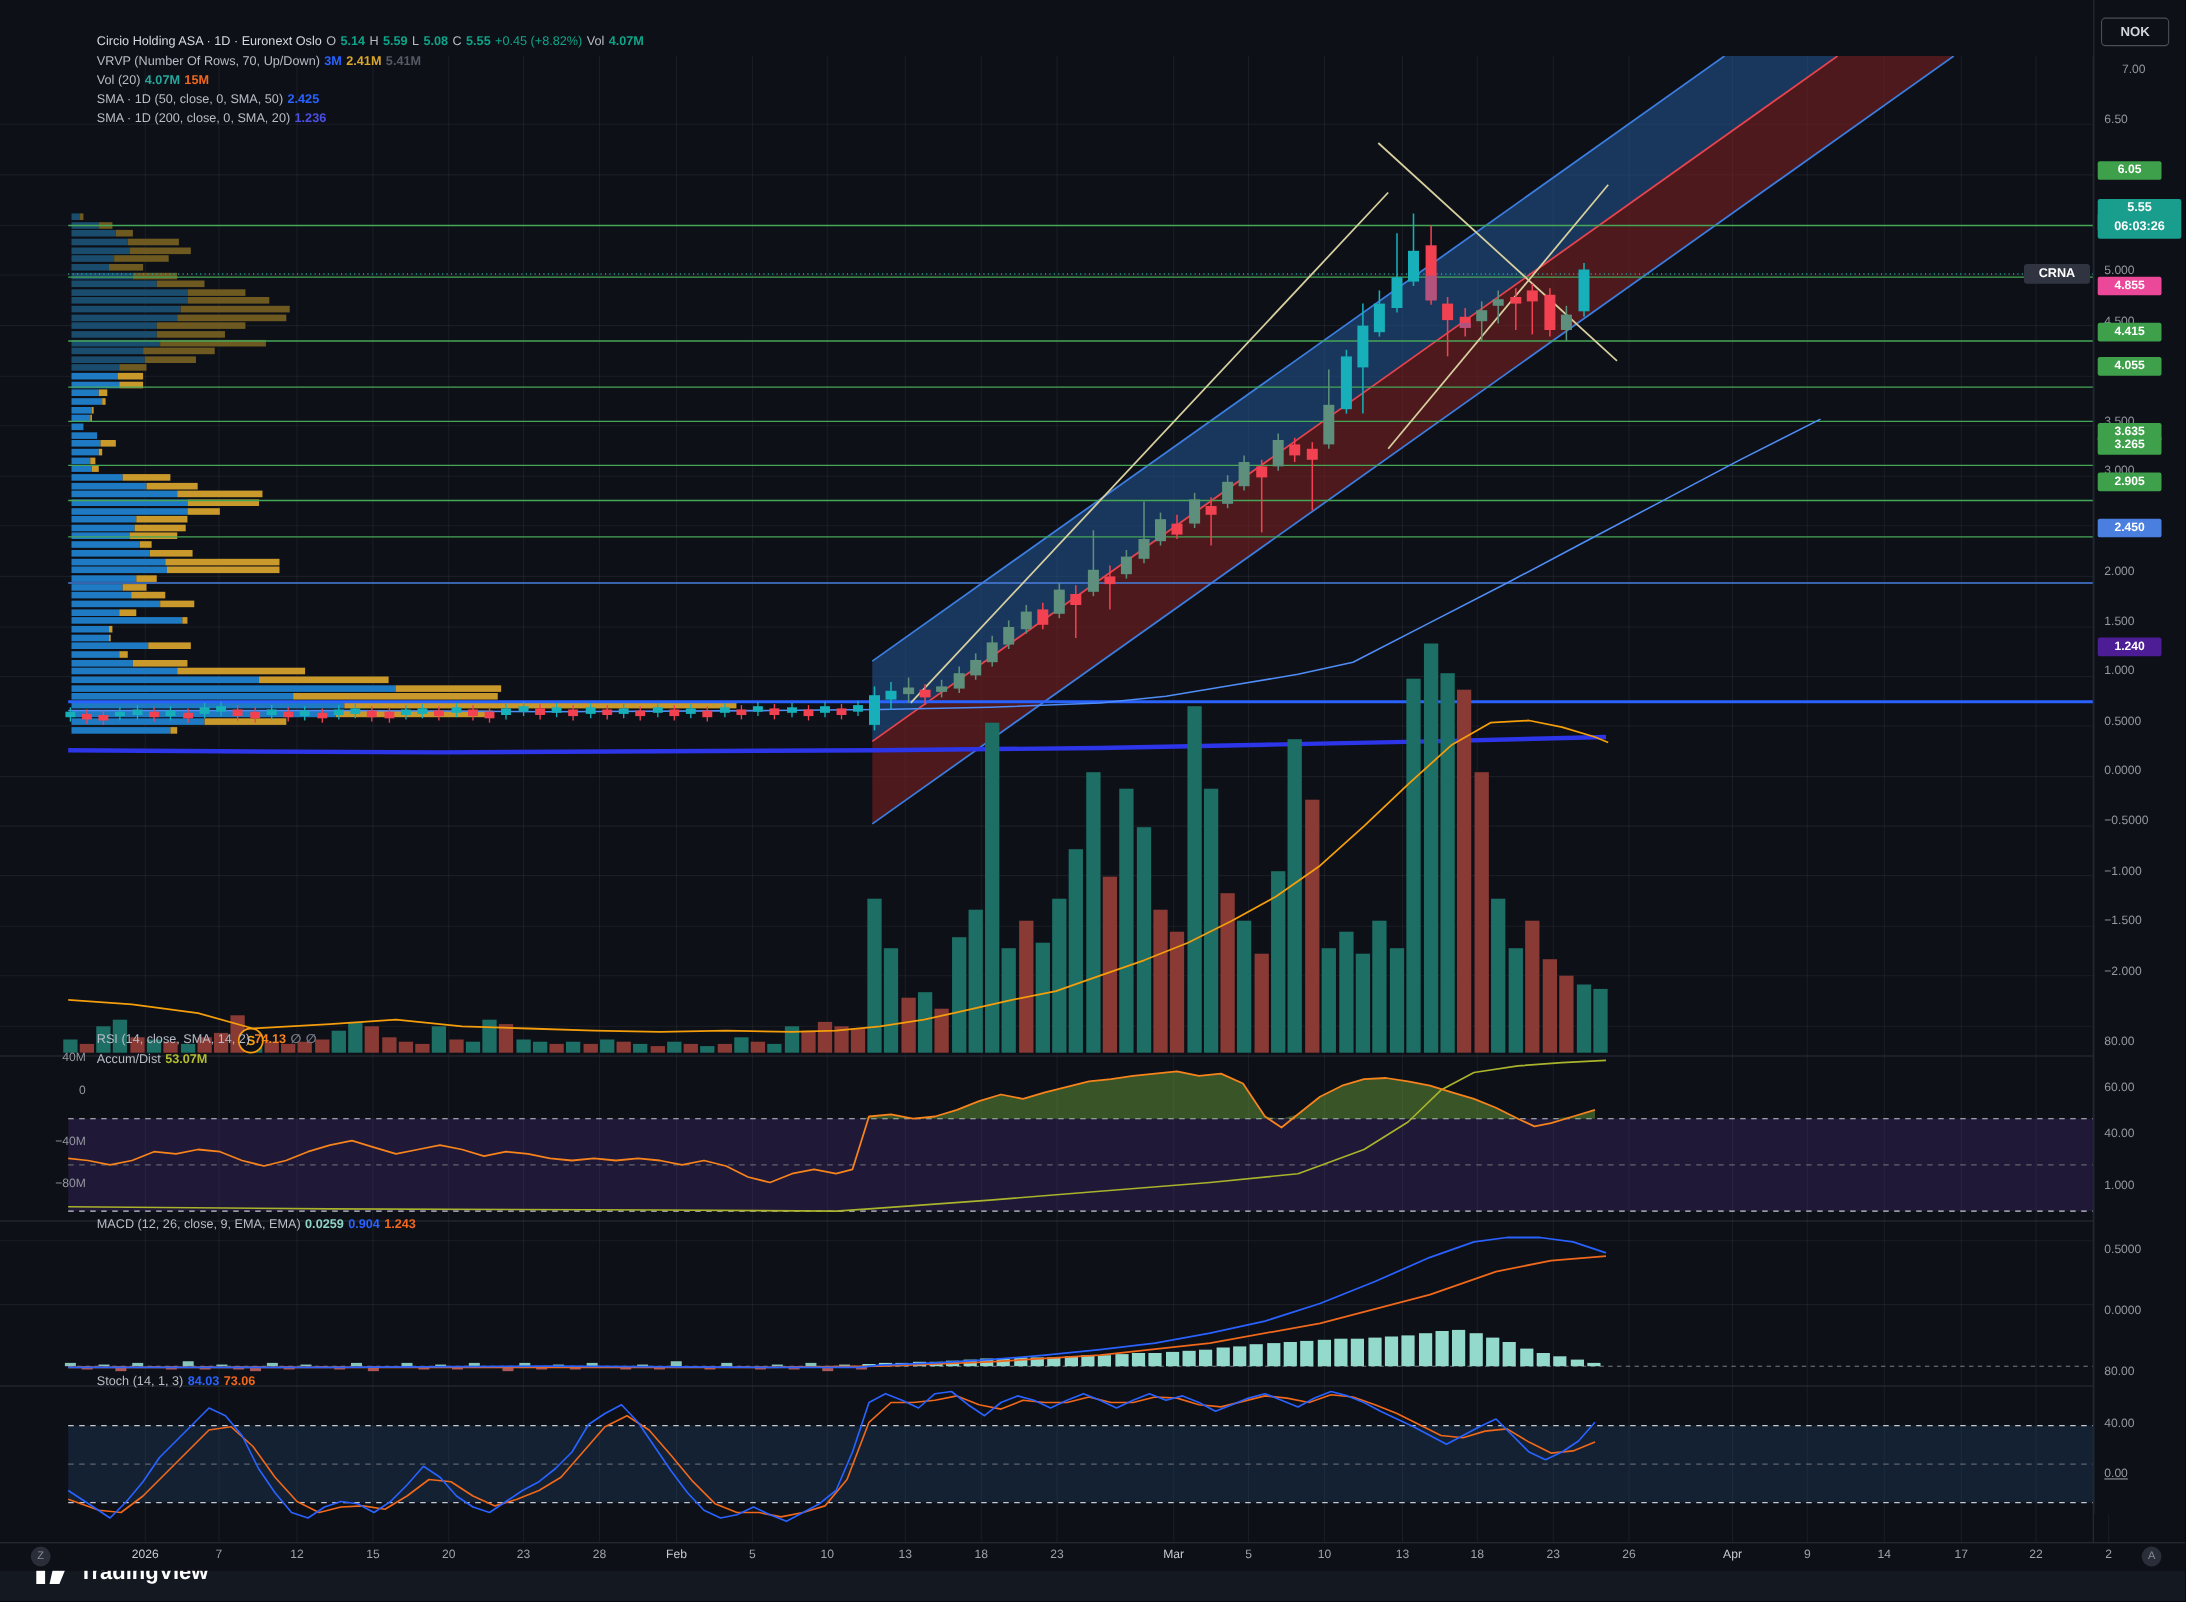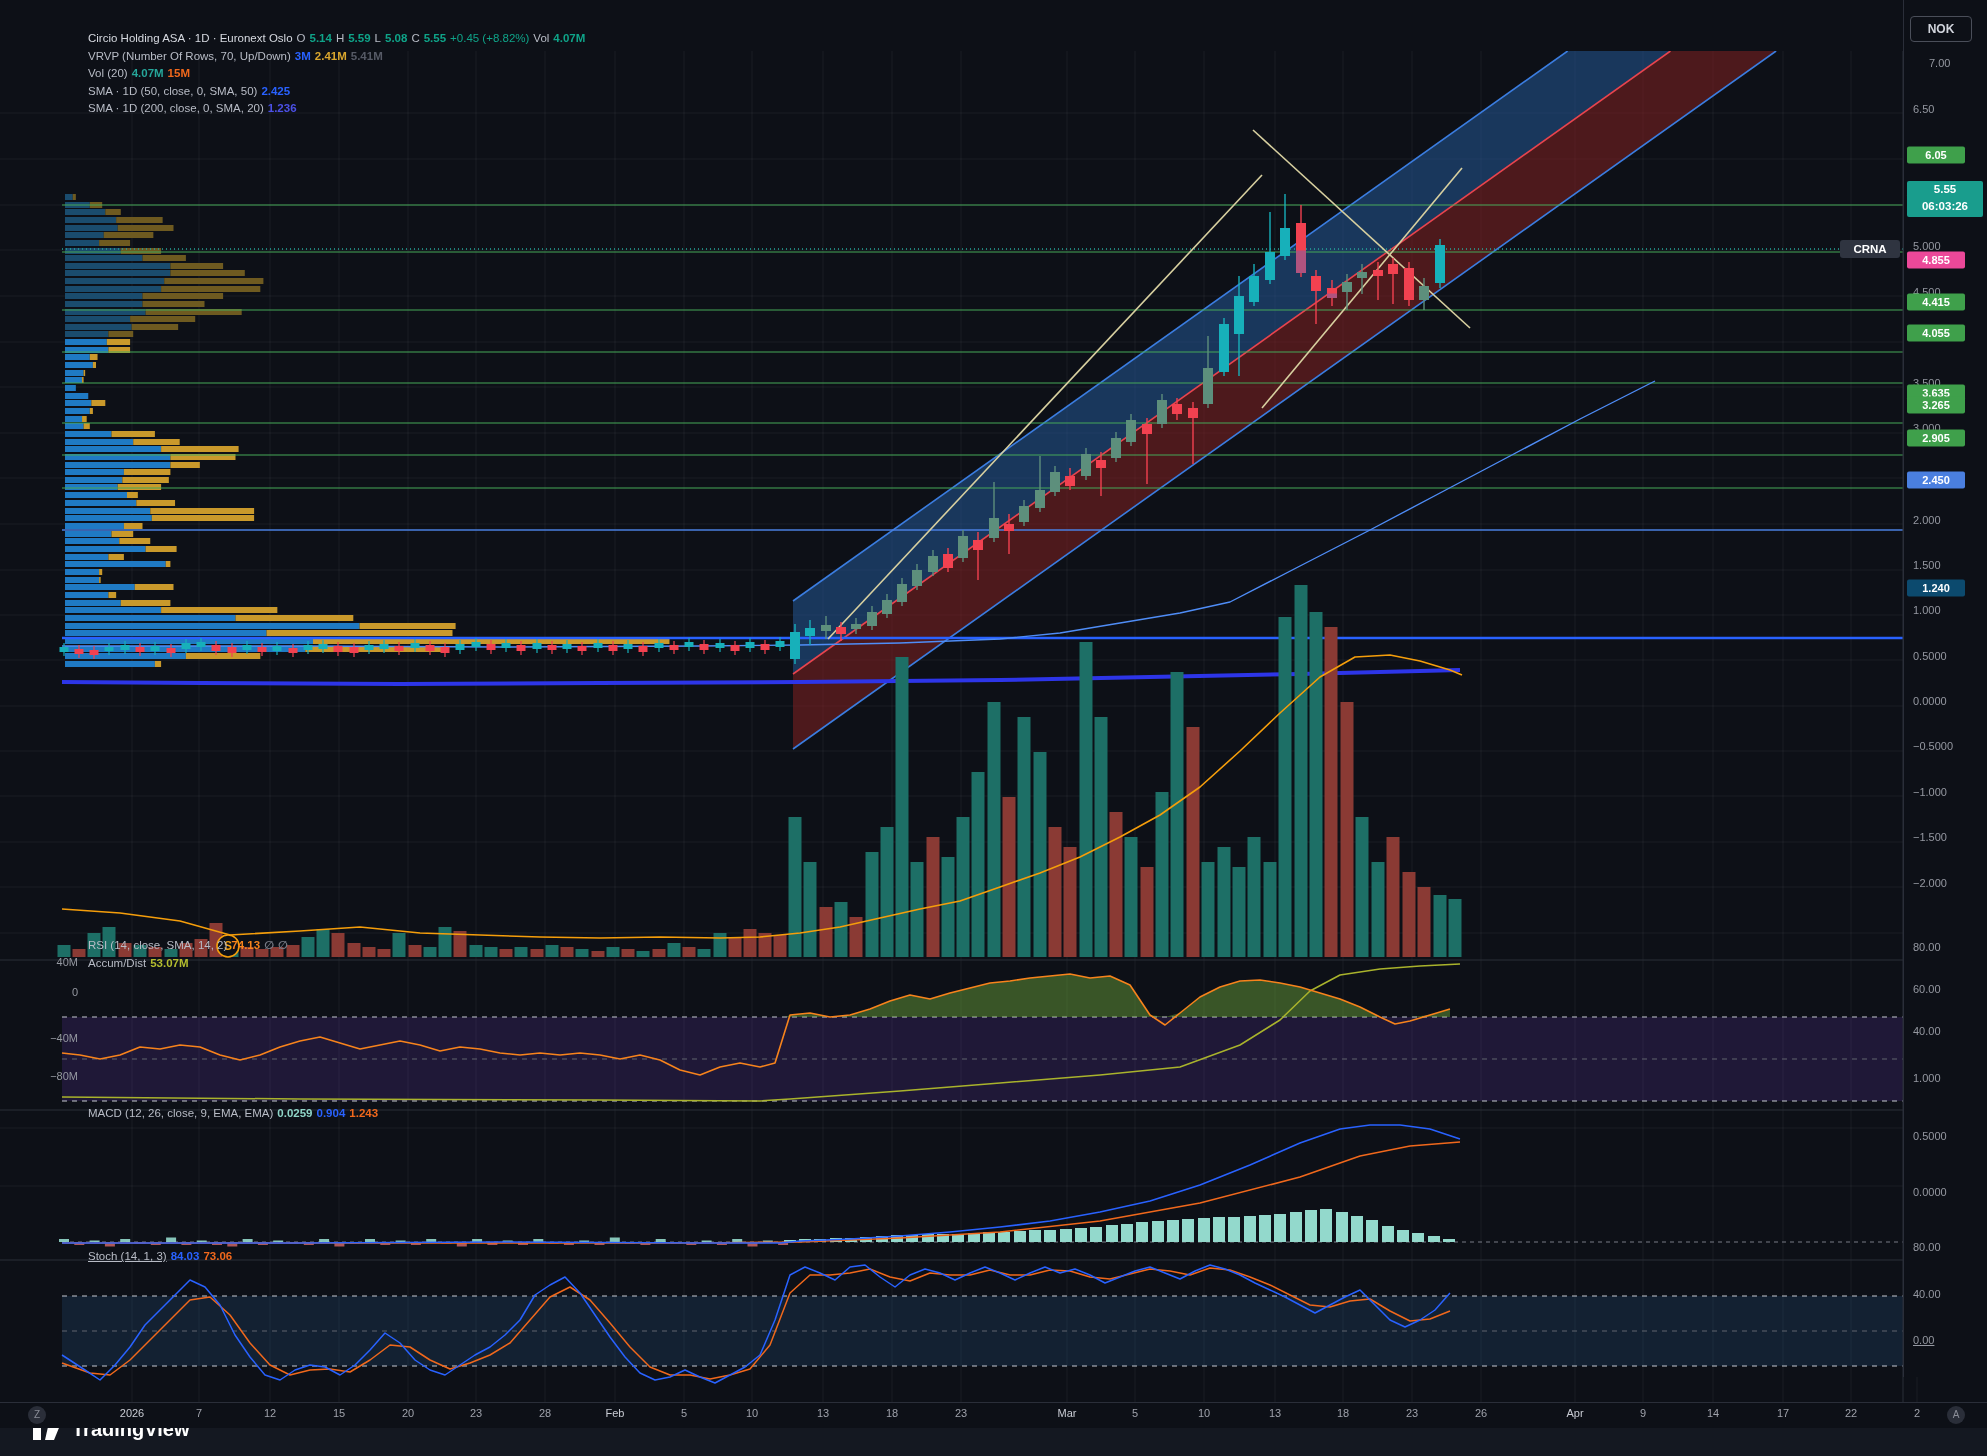--- a/index.html
+++ b/index.html
@@ -639,21 +639,21 @@
         <div class="lrow"><span style="color: rgb(184, 188, 198);">SMA · 1D (200, close, 0, SMA, 20)</span><span style="color: rgb(75, 80, 230); font-weight: bold;">1.236</span></div>
       </div>
     <div class="legend" id="legend-rsi" style="top:912px">
         <div class="lrow"><span style="color: rgb(184, 188, 198);">RSI (14, close, SMA, 14, 2)</span><span style="color: rgb(247, 131, 28); font-weight: bold;">74.13</span><span style="color: rgb(120, 123, 134); font-weight: bold;">∅</span><span style="color: rgb(120, 123, 134); font-weight: bold;">∅</span></div>
         <div class="lrow"><span style="color: rgb(184, 188, 198);">Accum/Dist</span><span style="color: rgb(180, 189, 47); font-weight: bold;">53.07M</span></div>
       </div>
     <div class="legend" id="legend-macd" style="top:1080px">
         <div class="lrow"><span style="color: rgb(184, 188, 198);">MACD (12, 26, close, 9, EMA, EMA)</span><span style="color: rgb(143, 213, 200); font-weight: bold;">0.0259</span><span style="color: rgb(41, 98, 255); font-weight: bold;">0.904</span><span style="color: rgb(240, 104, 28); font-weight: bold;">1.243</span></div>
       </div>
     <div class="legend" id="legend-stoch" style="top:1223px">
-        <div class="lrow"><span style="color: rgb(184, 188, 198); text-decoration: underline;">Stoch (14, 1, 3)</span><span style="color: rgb(41, 98, 255); font-weight: bold;">84.03</span><span style="color: rgb(240, 104, 28); font-weight: bold;">73.06</span></div>
+        <div class="lrow"><span style="color: rgb(184, 188, 198);">Stoch (14, 1, 3)</span><span style="color: rgb(41, 98, 255); font-weight: bold;">84.03</span><span style="color: rgb(240, 104, 28); font-weight: bold;">73.06</span></div>
       </div>
     <div id="rsi-left-labels">
         <div class="mlab" style="left: 38px; top: 937px;">40M</div>
         <div class="mlab" style="left: 38px; top: 967px;">0</div>
         <div class="mlab" style="left: 38px; top: 1013px;">−40M</div>
         <div class="mlab" style="left: 38px; top: 1051px;">−80M</div>
       </div>
     <div id="crnatag" style="top: 224px;">CRNA</div>
   </div>
 
@@ -688,21 +688,21 @@
     <div id="axis-badges">
         <div class="badge" style="background: rgb(63, 160, 75); top: 155px;">6.05</div>
         <div class="badge" style="background: rgb(63, 160, 75); top: 202px;">5.48</div>
         <div class="badge" style="background: #ec4899; top: 260px;">4.855</div>
         <div class="badge" style="background: rgb(63, 160, 75); top: 302px;">4.415</div>
         <div class="badge" style="background: rgb(63, 160, 75); top: 333px;">4.055</div>
         <div class="badge" style="background: rgb(63, 160, 75); top: 373px; margin-top: 20px;">3.635</div>
         <div class="badge" style="background: rgb(63, 160, 75); top: 405px;">3.265</div>
         <div class="badge" style="background: rgb(63, 160, 75); top: 438px;">2.905</div>
         <div class="badge" style="background: rgb(74, 127, 224); top: 480px;">2.450</div>
-        <div class="badge" style="background: #0c4a6e; top: 588px;">1.240</div>
+        <div class="badge" style="background: #4c1d95; top: 588px;">1.240</div>
       </div>
     <div id="lastbox" style="top: 199px;">
       <div>5.55</div>
       <div>06:03:26</div>
     </div>
   </div>
 
   <div id="timeaxis">
     <div class="tcircle" style="left:28px">Z</div>
     <div id="time-ticks">

